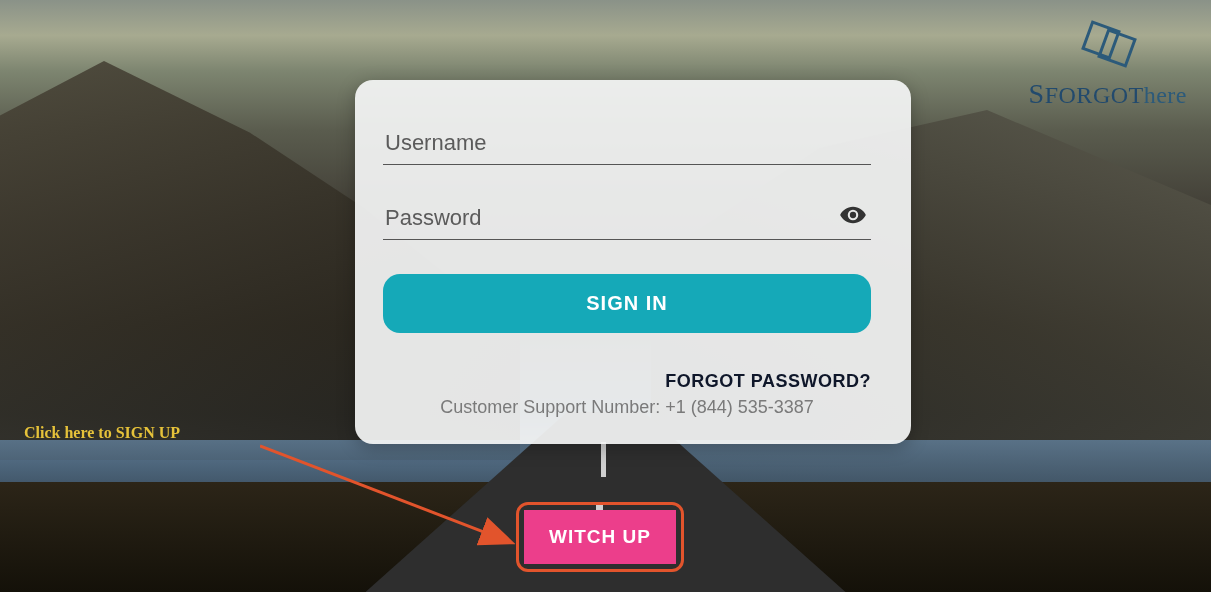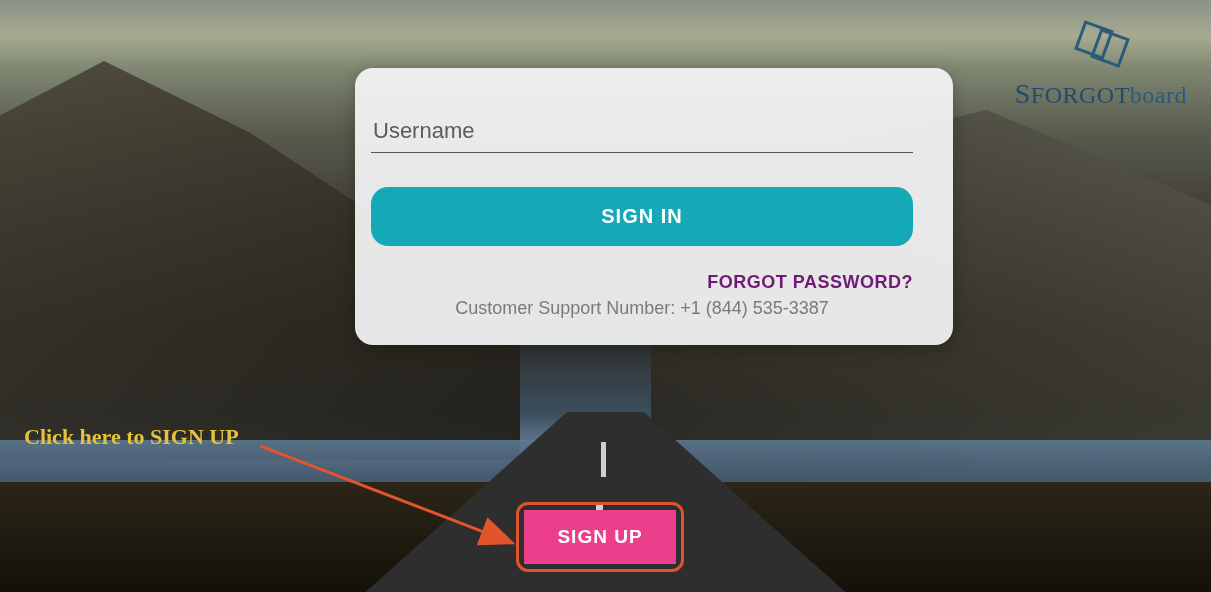--- a/index.html
+++ b/index.html
@@ -55,24 +55,24 @@
   }
   .logo svg { display:block; margin:0 auto 2px; }
   .logo .brand {
     font-size:24px; letter-spacing:0.5px; color:#224a6d;
   }
   .logo .brand .accent { color:#2c5a7a; font-weight:400; }
   .logo .brand .cap { font-size:28px; }
 
   
   .card {
-    position:absolute; left:355px; top:68px; width:598px;
+    position:absolute; left:355px; top:80px; width:556px;
     background: rgba(245,246,246,0.92);
     border-radius:18px;
-    padding:44px 40px 26px 16px;
+    padding:44px 40px 26px 28px;
     box-shadow: 0 4px 18px rgba(0,0,0,0.25);
   }
   .field {
     position:relative; margin-bottom:34px;
   }
   .field input {
     width:100%; border:none; border-bottom:1px solid #555;
     background:transparent; font-size:22px; padding:6px 36px 8px 2px;
     color:#333; outline:none;
   }
@@ -81,40 +81,40 @@
     position:absolute; right:4px; top:2px; width:28px; height:28px;
     cursor:pointer;
   }
   .btn {
     display:block; width:100%; border:none; cursor:pointer;
     font-size:20px; letter-spacing:1px; font-weight:600; color:#fff;
     padding:18px 0; text-align:center;
   }
   .btn-signin { background:#15a9b8;border-radius:17px; }
   .forgot {
-    text-align:right; margin-top:26px; font-size:18px; font-weight:700;
-    color:#701a75; letter-spacing:0.5px; cursor:pointer;
+    text-align:right; margin-top:38px; font-size:18px; font-weight:700;
+    color:#0f172a; letter-spacing:0.5px; cursor:pointer;
   }
   .support {
     text-align:center; margin-top:5px; font-size:18px; color:#7a7a7a;
   }
 
   
   .signup-wrap {
     position:absolute; left:516px; top:502px;
     border:3px solid #e2542c; border-radius:12px; padding:5px;
   }
   .btn-signup {
     background:#ec3e8b; width:152px; padding:16px 0; font-size:19px;
   }
 
   
   .callout-text {
     position:absolute; left:24px; top:424px;
-    color:#e6c23a; font-weight:800; font-size:22px;
+    color:#e6c23a; font-weight:800; font-size:16px;
     font-family: Georgia, 'Times New Roman', serif;
   }
   .callout-arrow {
     position:absolute; left:260px; top:442px; width:270px; height:120px;
     pointer-events:none;
   }
 </style>
 </head>
 <body>
 
@@ -126,35 +126,43 @@
   <div class="road"></div>
 
   <div class="logo">
     <svg width="70" height="56" viewBox="0 0 70 56">
       <g fill="none" stroke="#2c5a7a" stroke-width="3">
         <rect x="14" y="6" width="28" height="28" transform="rotate(20 28 20)"></rect>
         <rect x="30" y="14" width="28" height="28" transform="rotate(20 44 28)"></rect>
       </g>
     </svg>
     <div class="brand">
-      <span class="cap">S</span><span>FORGOT</span><span class="accent">board</span>
+      <span class="cap">S</span><span>FORGOT</span><span class="accent">here</span>
     </div>
   </div>
 
   <div class="card">
     <div class="field">
       <input type="text" placeholder="Username" style="">
     </div>
+    <div class="field">
+      <input type="password" placeholder="Password" style="">
+      <span class="eye">
+        <svg viewBox="0 0 24 24" width="28" height="28">
+          <path fill="#333" d="M12 5c-5 0-9.3 3.4-11 7 1.7 3.6 6 7 11 7s9.3-3.4 11-7c-1.7-3.6-6-7-11-7zm0 11.5A4.5 4.5 0 1 1 12 7.5a4.5 4.5 0 0 1 0 9zm0-7.2a2.7 2.7 0 1 0 0 5.4 2.7 2.7 0 0 0 0-5.4z"></path>
+        </svg>
+      </span>
+    </div>
     <button class="btn btn-signin">SIGN IN</button>
     <div class="forgot">FORGOT PASSWORD?</div>
     <div class="support">Customer Support Number: +1 (844) 535-3387</div>
   </div>
 
   <div class="signup-wrap">
-    <button class="btn btn-signup">SIGN UP</button>
+    <button class="btn btn-signup">WITCH UP</button>
   </div>
 
   <div class="callout-text">Click here to SIGN UP</div>
   <svg class="callout-arrow" viewBox="0 0 270 120">
     <defs>
       <marker id="arrowhead" markerWidth="12" markerHeight="10" refX="10" refY="5" orient="auto">
         <polygon points="0 0, 12 5, 0 10" fill="#e2542c"></polygon>
       </marker>
     </defs>
     <line x1="0" y1="4" x2="250" y2="100" stroke="#e2542c" stroke-width="3" marker-end="url(#arrowhead)"></line>

